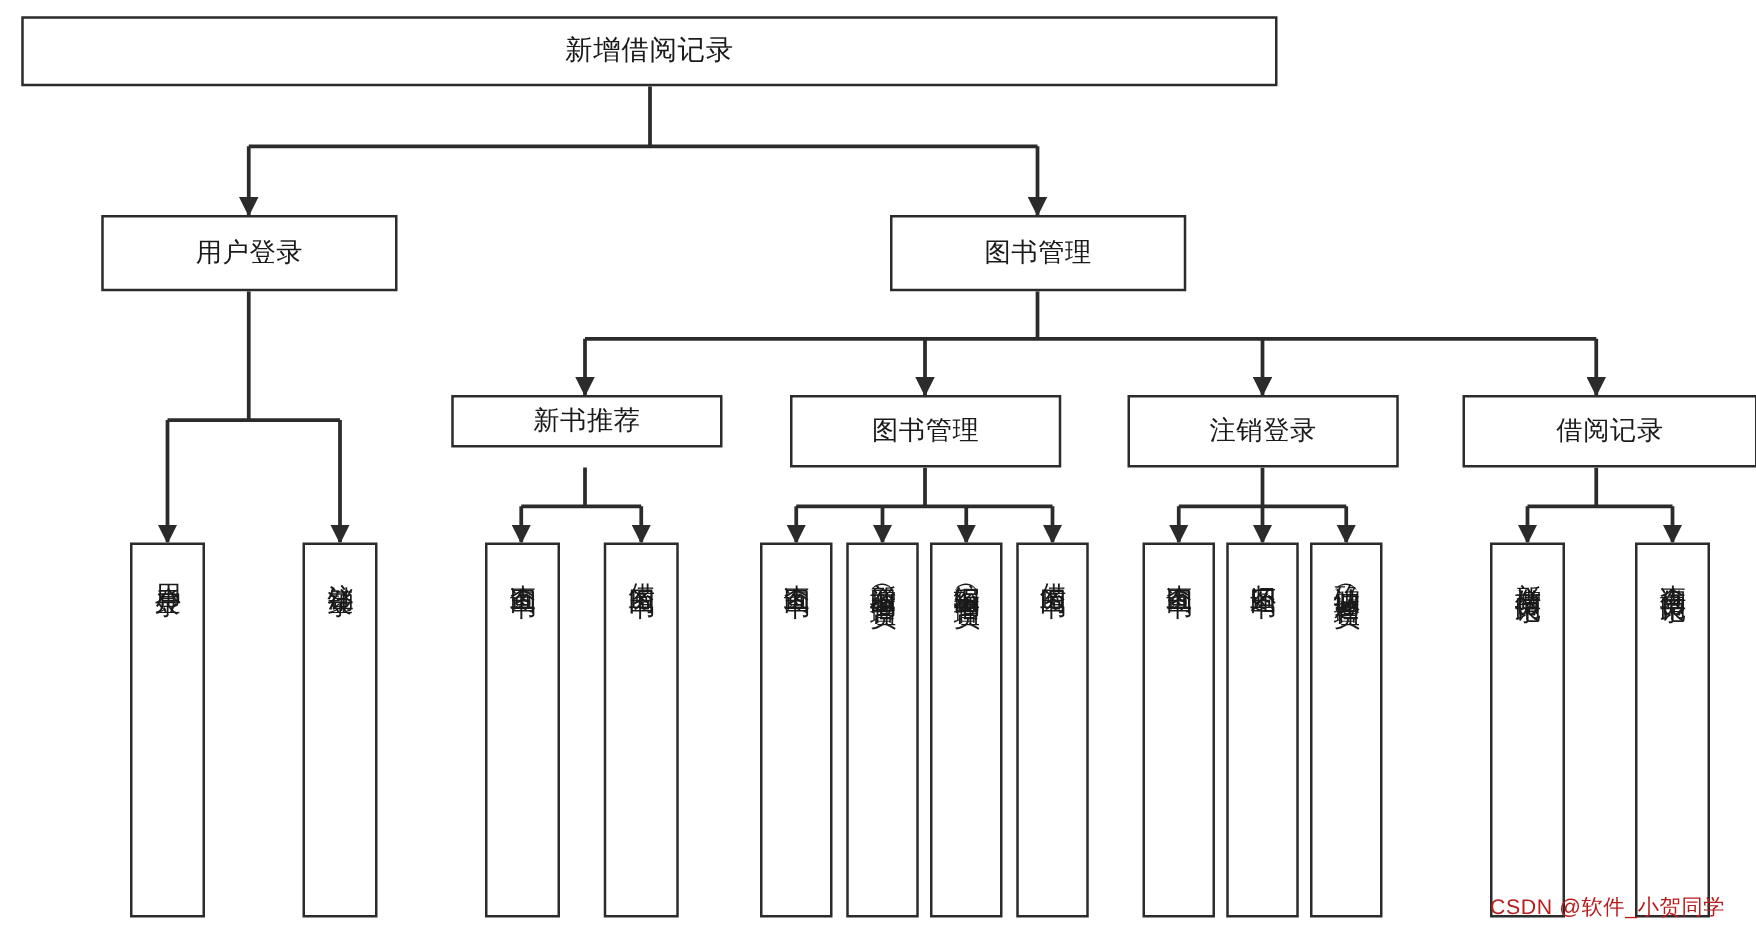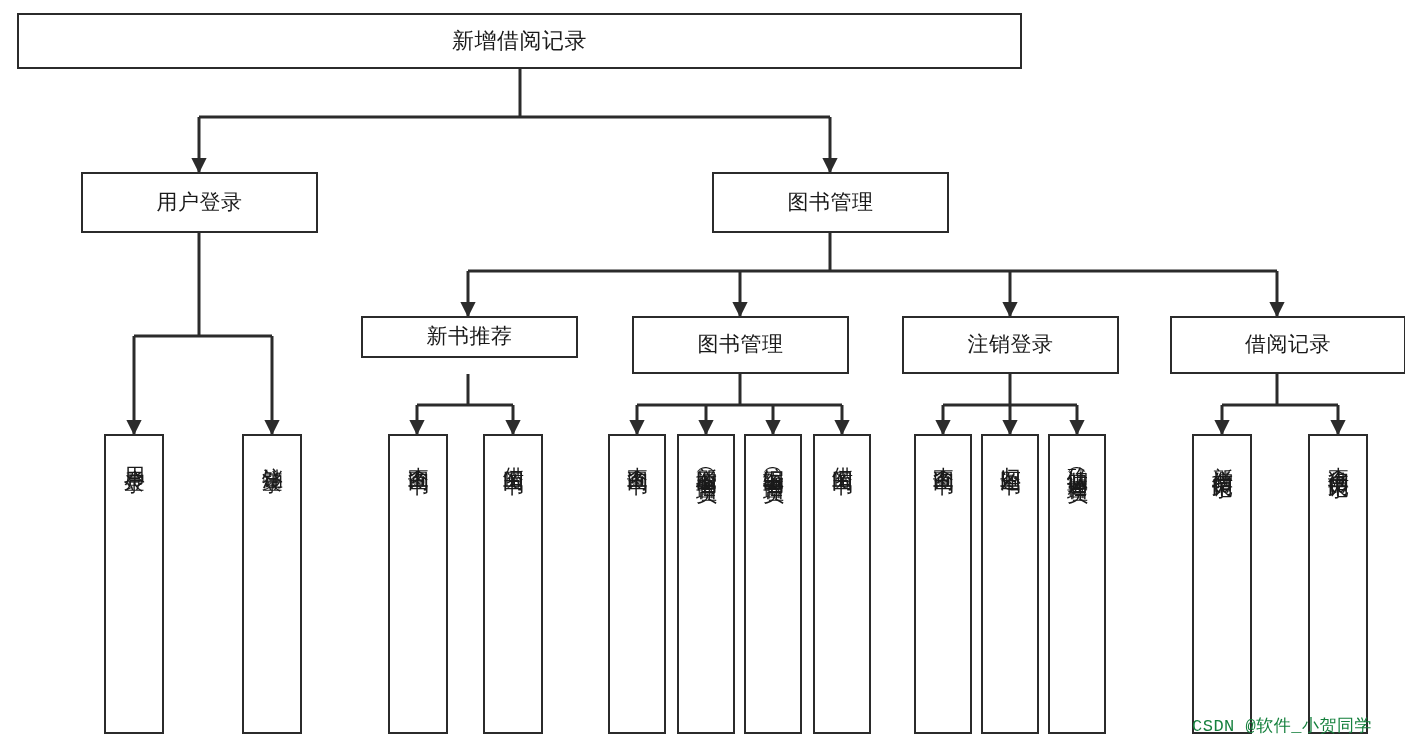--- a/index.html
+++ b/index.html
@@ -60,24 +60,24 @@
     writing-mode: vertical-rl;
     text-orientation: upright;
     font-size: 21px;
     line-height: 1.0;
     letter-spacing: 2.5px;
     white-space: nowrap;
   }
   .watermark {
     position: absolute;
     font-size: 17px;
-    color: #15803d;
+    color: #b91c1c;
     white-space: nowrap;
     letter-spacing: 0.5px;
-    font-family: Liberation Mono, monospace;
+    font-family: Liberation Sans, sans-serif;
   }
 </style>
 </head>
 <body>
 
 <div id="diagram">
 
   <svg id="edge-layer" viewBox="0 0 1405 747" width="1405" height="747" xmlns="http://www.w3.org/2000/svg">
     <defs>
       <marker id="arrow" viewBox="0 0 10 10" refX="9.2" refY="5" markerWidth="5.2" markerHeight="5.2" orient="auto-start-reverse">

